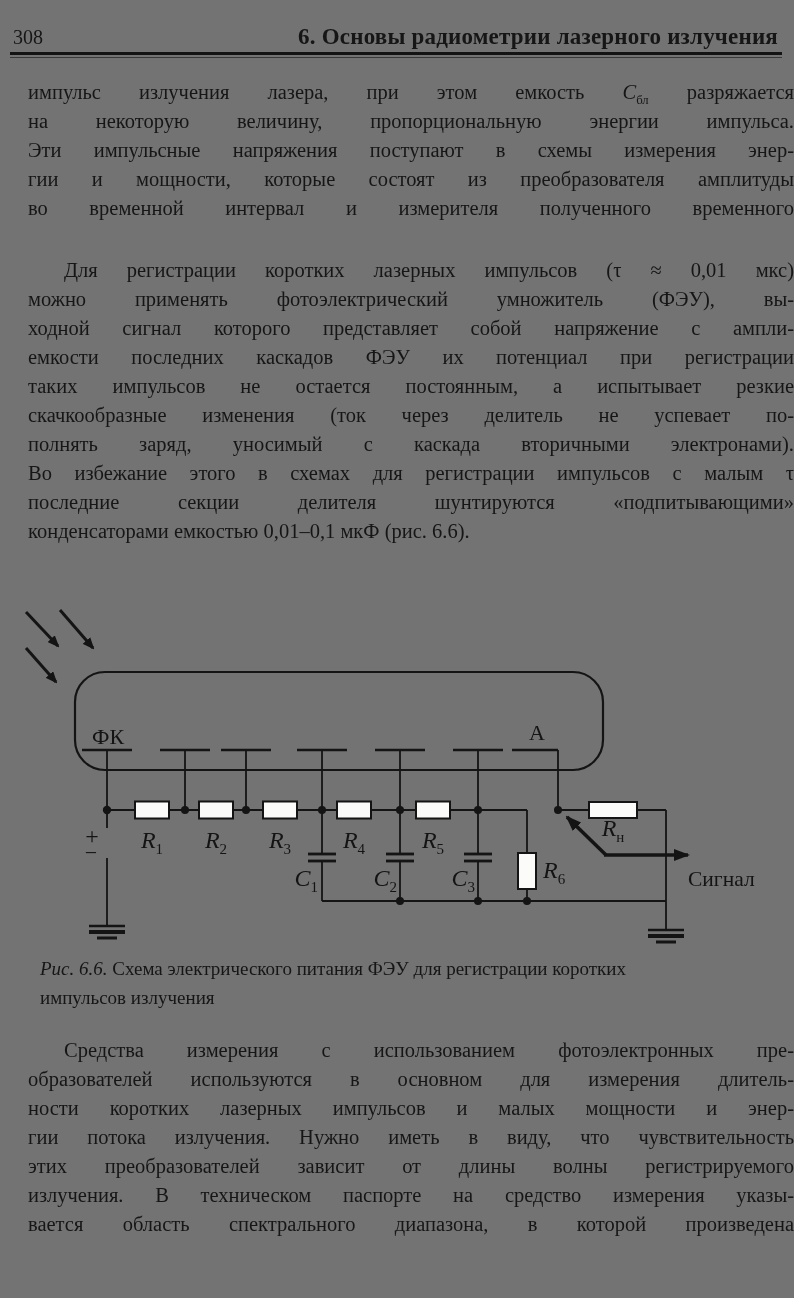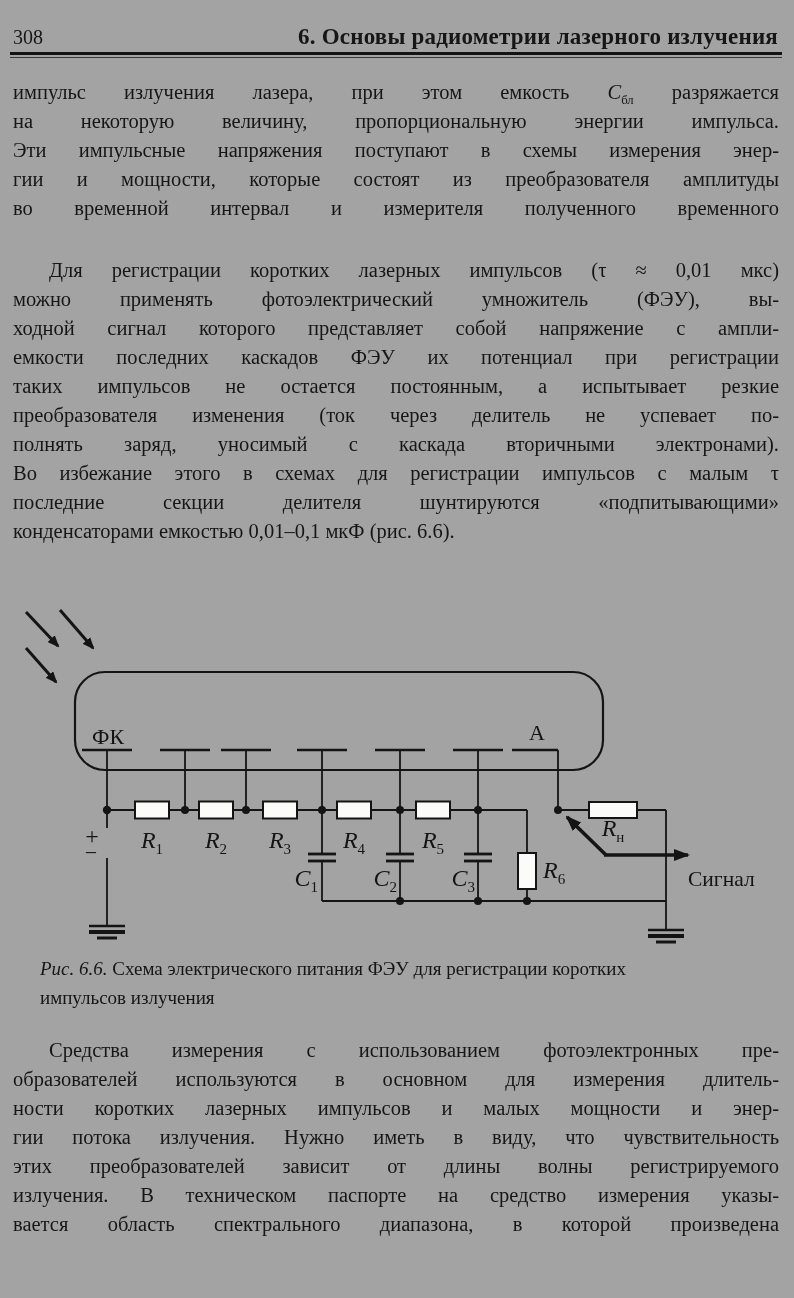--- a/index.html
+++ b/index.html
@@ -4,33 +4,33 @@
 <style>
   html,body{margin:0;padding:0;}
   body{
     width:794px;height:1298px;
     background:#f3f3f1;
     font-family:"Liberation Serif","DejaVu Serif",serif;
     color:#161616;
   }
   .page{
     position:relative;width:794px;height:1298px;
-    background:#a3a3a3;overflow:hidden;
+    background:#737373;overflow:hidden;
   }
   
   .hdr{
     position:absolute;top:24px;left:13px;right:16px;
     display:flex;justify-content:space-between;align-items:baseline;
   }
   .pagenum{font-size:20px;}
   .chap{font-size:23px;font-weight:bold;letter-spacing:.2px;}
   .rule{position:absolute;top:52px;left:10px;right:12px;height:3px;background:#141414;}
   .rule2{position:absolute;top:57px;left:10px;right:12px;height:1px;background:#3a3a3a;}
   
-  .para{position:absolute;left:13px;width:766px;}
+  .para{position:absolute;left:28px;width:766px;}
   .line{
     font-size:20.5px;line-height:29px;height:29px;
     text-align:justify;text-align-last:justify;
     white-space:normal;
   }
   .line.last{text-align-last:left;}
   .line.indent{text-indent:36px;}
   #p1{top:78px;}
   #p2{top:256px;}
   #p3{top:1036px;}
@@ -65,21 +65,21 @@
     <div class="line">гии и мощности, которые состоят из преобразователя амплитуды</div>
     <div class="line">во временной интервал и измерителя полученного временного</div>
   </div>
 
   <div class="para" id="p2">
     <div class="line indent">Для регистрации коротких лазерных импульсов (τ ≈ 0,01 мкс)</div>
     <div class="line">можно применять фотоэлектрический умножитель (ФЭУ), вы-</div>
     <div class="line">ходной сигнал которого представляет собой напряжение с ампли-</div>
     <div class="line">емкости последних каскадов ФЭУ их потенциал при регистрации</div>
     <div class="line">таких импульсов не остается постоянным, а испытывает резкие</div>
-    <div class="line">преобразователя изменения (ток через делитель не успевает по-</div>
+    <div class="line">скачкообразные изменения (ток через делитель не успевает по-</div>
     <div class="line">полнять заряд, уносимый с каскада вторичными электронами).</div>
     <div class="line">Во избежание этого в схемах для регистрации импульсов с малым τ</div>
     <div class="line">последние секции делителя шунтируются «подпитывающими»</div>
     <div class="line last">конденсаторами емкостью 0,01–0,1 мкФ (рис. 6.6).</div>
   </div>
 
   <svg class="fig" viewBox="0 0 794 356">
     <defs>
       <marker id="ah" markerWidth="12" markerHeight="10" refX="10" refY="5" orient="auto" markerUnits="userSpaceOnUse">
         <polygon points="0,0 12,5 0,10" fill="#141414"></polygon>

